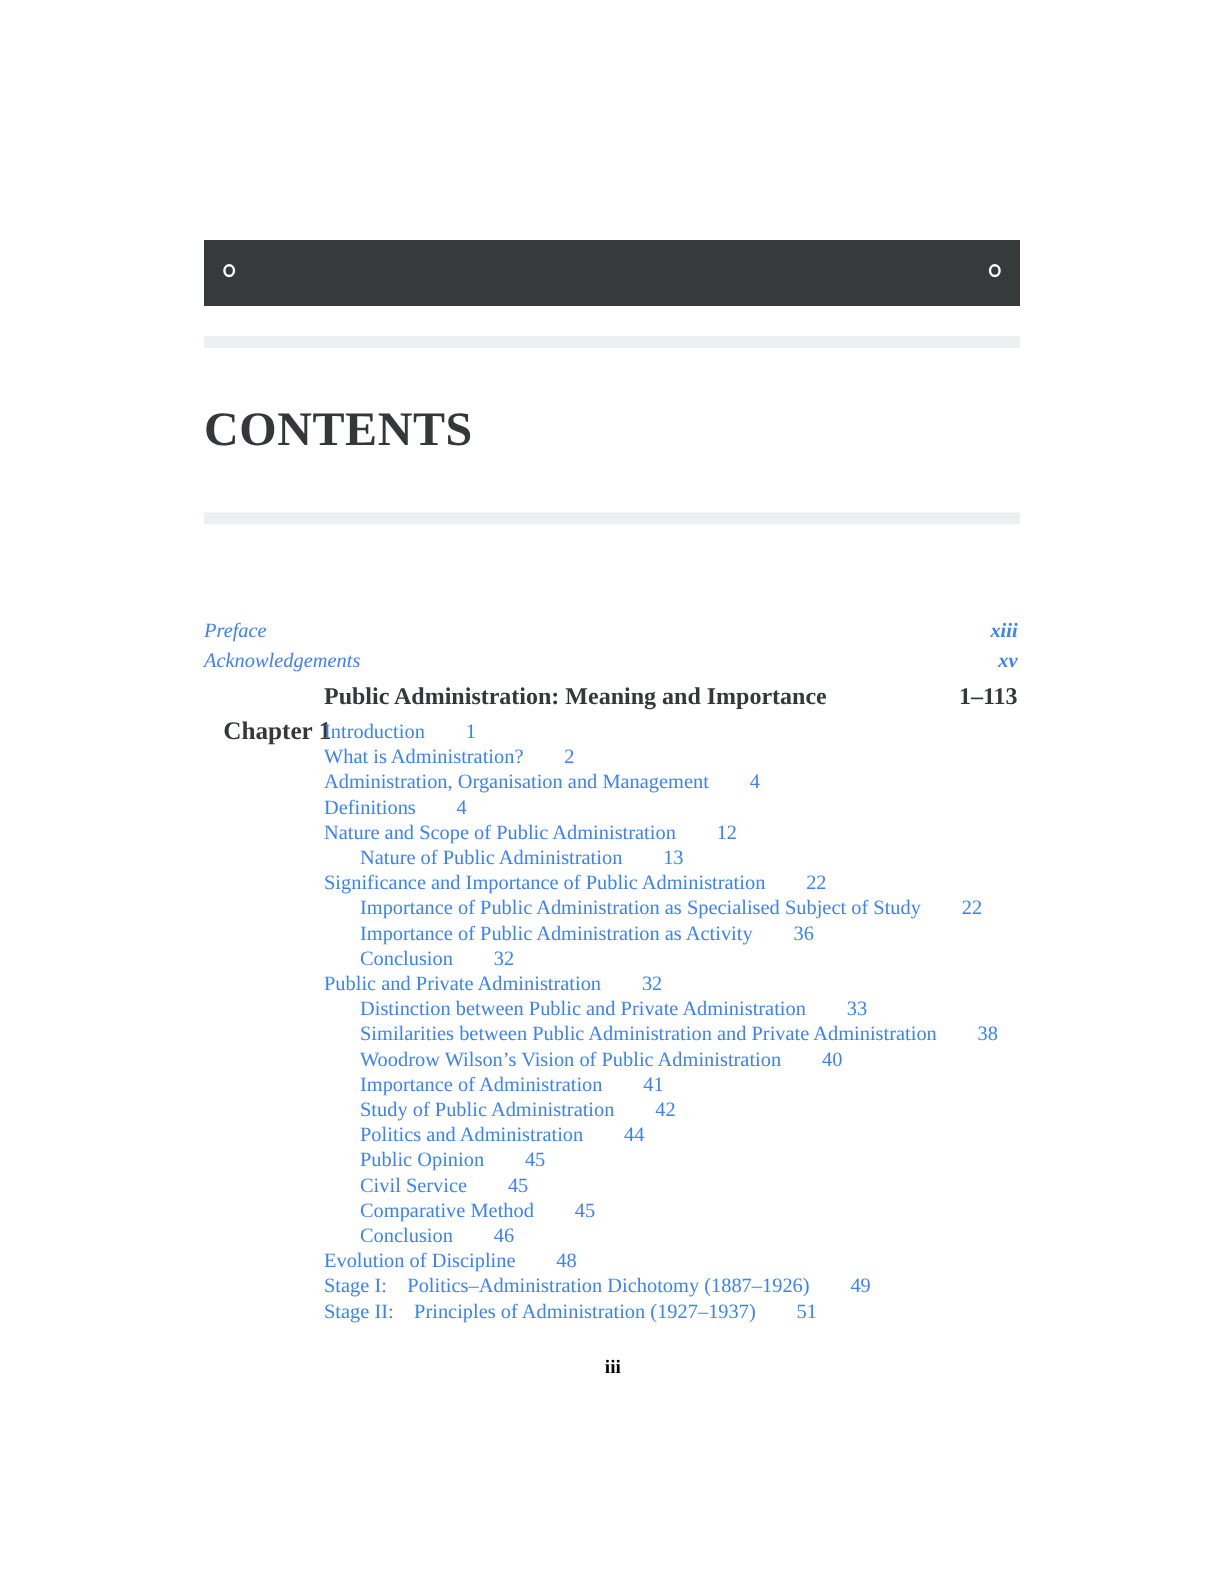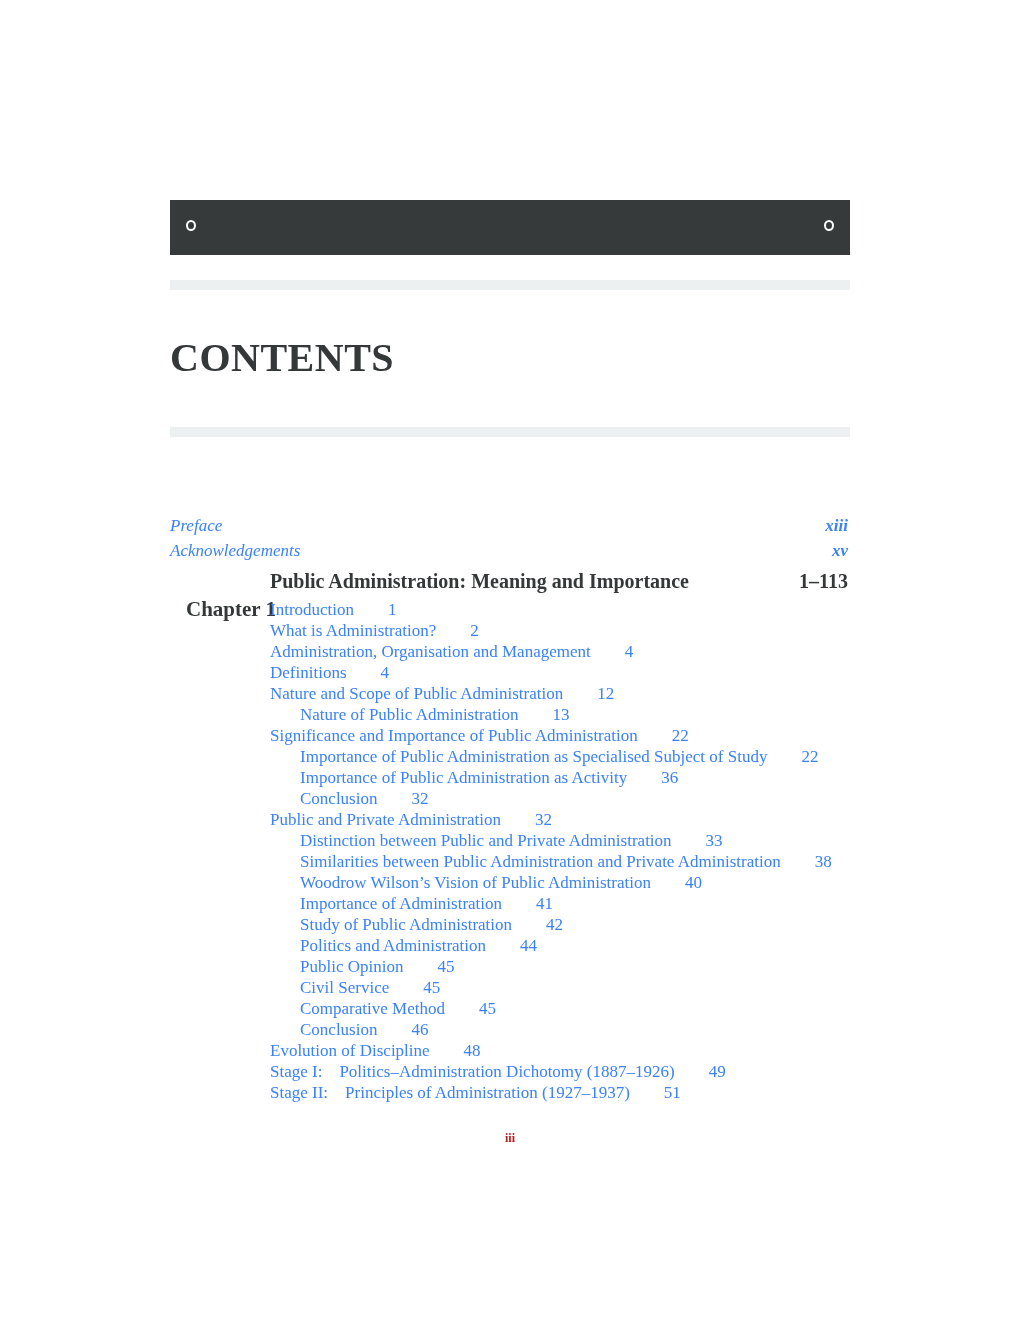--- a/index.html
+++ b/index.html
@@ -108,23 +108,23 @@
       white-space: nowrap;
     }
     .toc-entry.lvl2 { padding-left: 30px; }
     .toc-entry .pg { margin-left: 34px; }
     .page-num {
       position: absolute;
       left: 504px;
       top: 1131px;
       width: 12px;
       text-align: center;
-      font-size: 12px;
+      font-size: 16px;
       font-weight: bold;
-      color: #b91c1c;
+      color: #000000;
     }
   </style>
 </head>
 <body>
 
 <div class="header-bar">
   <span class="ring left"></span>
   <span class="ring right"></span>
 </div>
 

